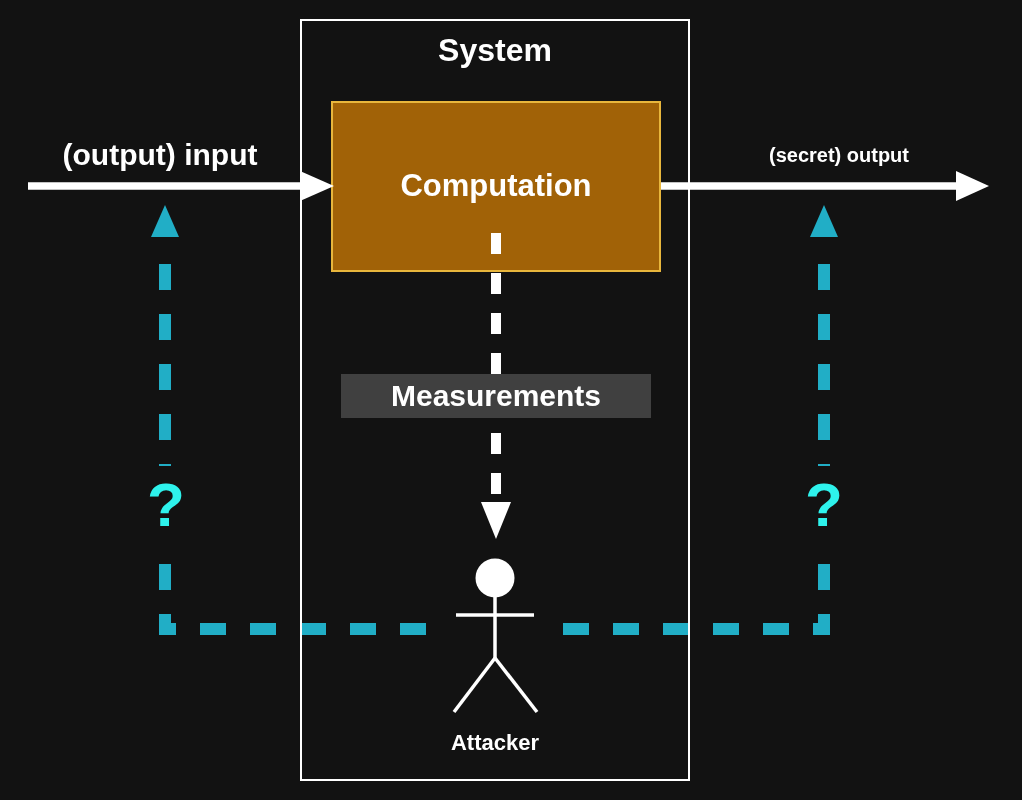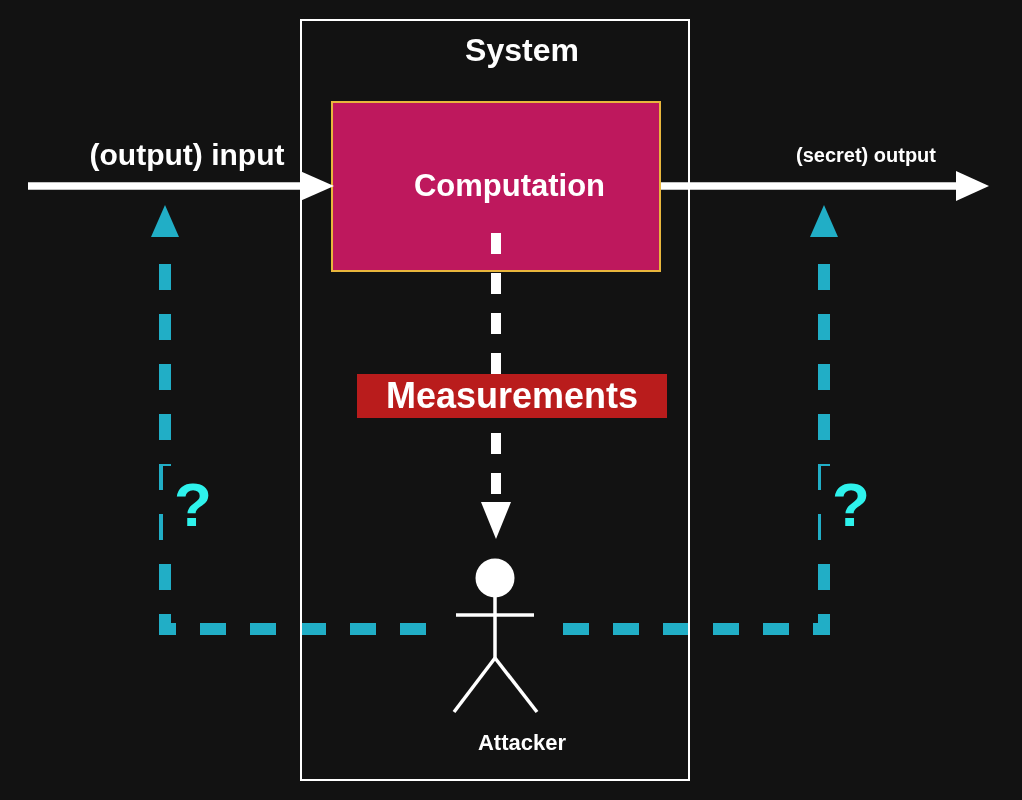--- a/index.html
+++ b/index.html
@@ -13,30 +13,30 @@
   }
   .layer{position:absolute;left:0;top:0;width:1022px;height:800px;}
   
   .system-box{
     position:absolute;left:300px;top:19px;width:390px;height:762px;
     border:2px solid #ffffff;box-sizing:border-box;
     pointer-events:none;
   }
   .computation-box{
     position:absolute;left:331px;top:101px;width:330px;height:171px;
-    background:#be185d;border:2px solid #e8b63c;box-sizing:border-box;
+    background:#a16207;border:2px solid #e8b63c;box-sizing:border-box;
     display:flex;align-items:center;justify-content:center;
   }
   
-  .lbl{position:absolute;color:#ffffff;text-align:center;white-space:nowrap;margin-left:27px;}
+  .lbl{position:absolute;color:#ffffff;text-align:center;white-space:nowrap;}
   .lbl-system{left:300px;top:30px;width:390px;font-size:32px;line-height:40px;}
   .lbl-computation{color:#ffffff;font-size:31px;line-height:40px;margin-top:-2px;}
   .lbl-input{left:18px;top:136px;width:284px;font-size:30px;line-height:38px;}
   .lbl-output{left:695px;top:136px;width:288px;font-size:20px;line-height:38px;}
-  .lbl-measurements{left:330px;top:374px;width:310px;font-size:36px;line-height:44px;background:#b91c1c;}
+  .lbl-measurements{left:341px;top:374px;width:310px;font-size:30px;line-height:44px;background:#404040;}
   .lbl-attacker{left:393px;top:722px;width:204px;font-size:22px;line-height:42px;}
   .lbl-question{
     width:60px;top:466px;font-size:62px;line-height:78px;
     color:#2ef2ec;background:#121212;
   }
   .lbl-question.left{left:136px;}
   .lbl-question.right{left:794px;}
 </style>
 </head>
 <body>

